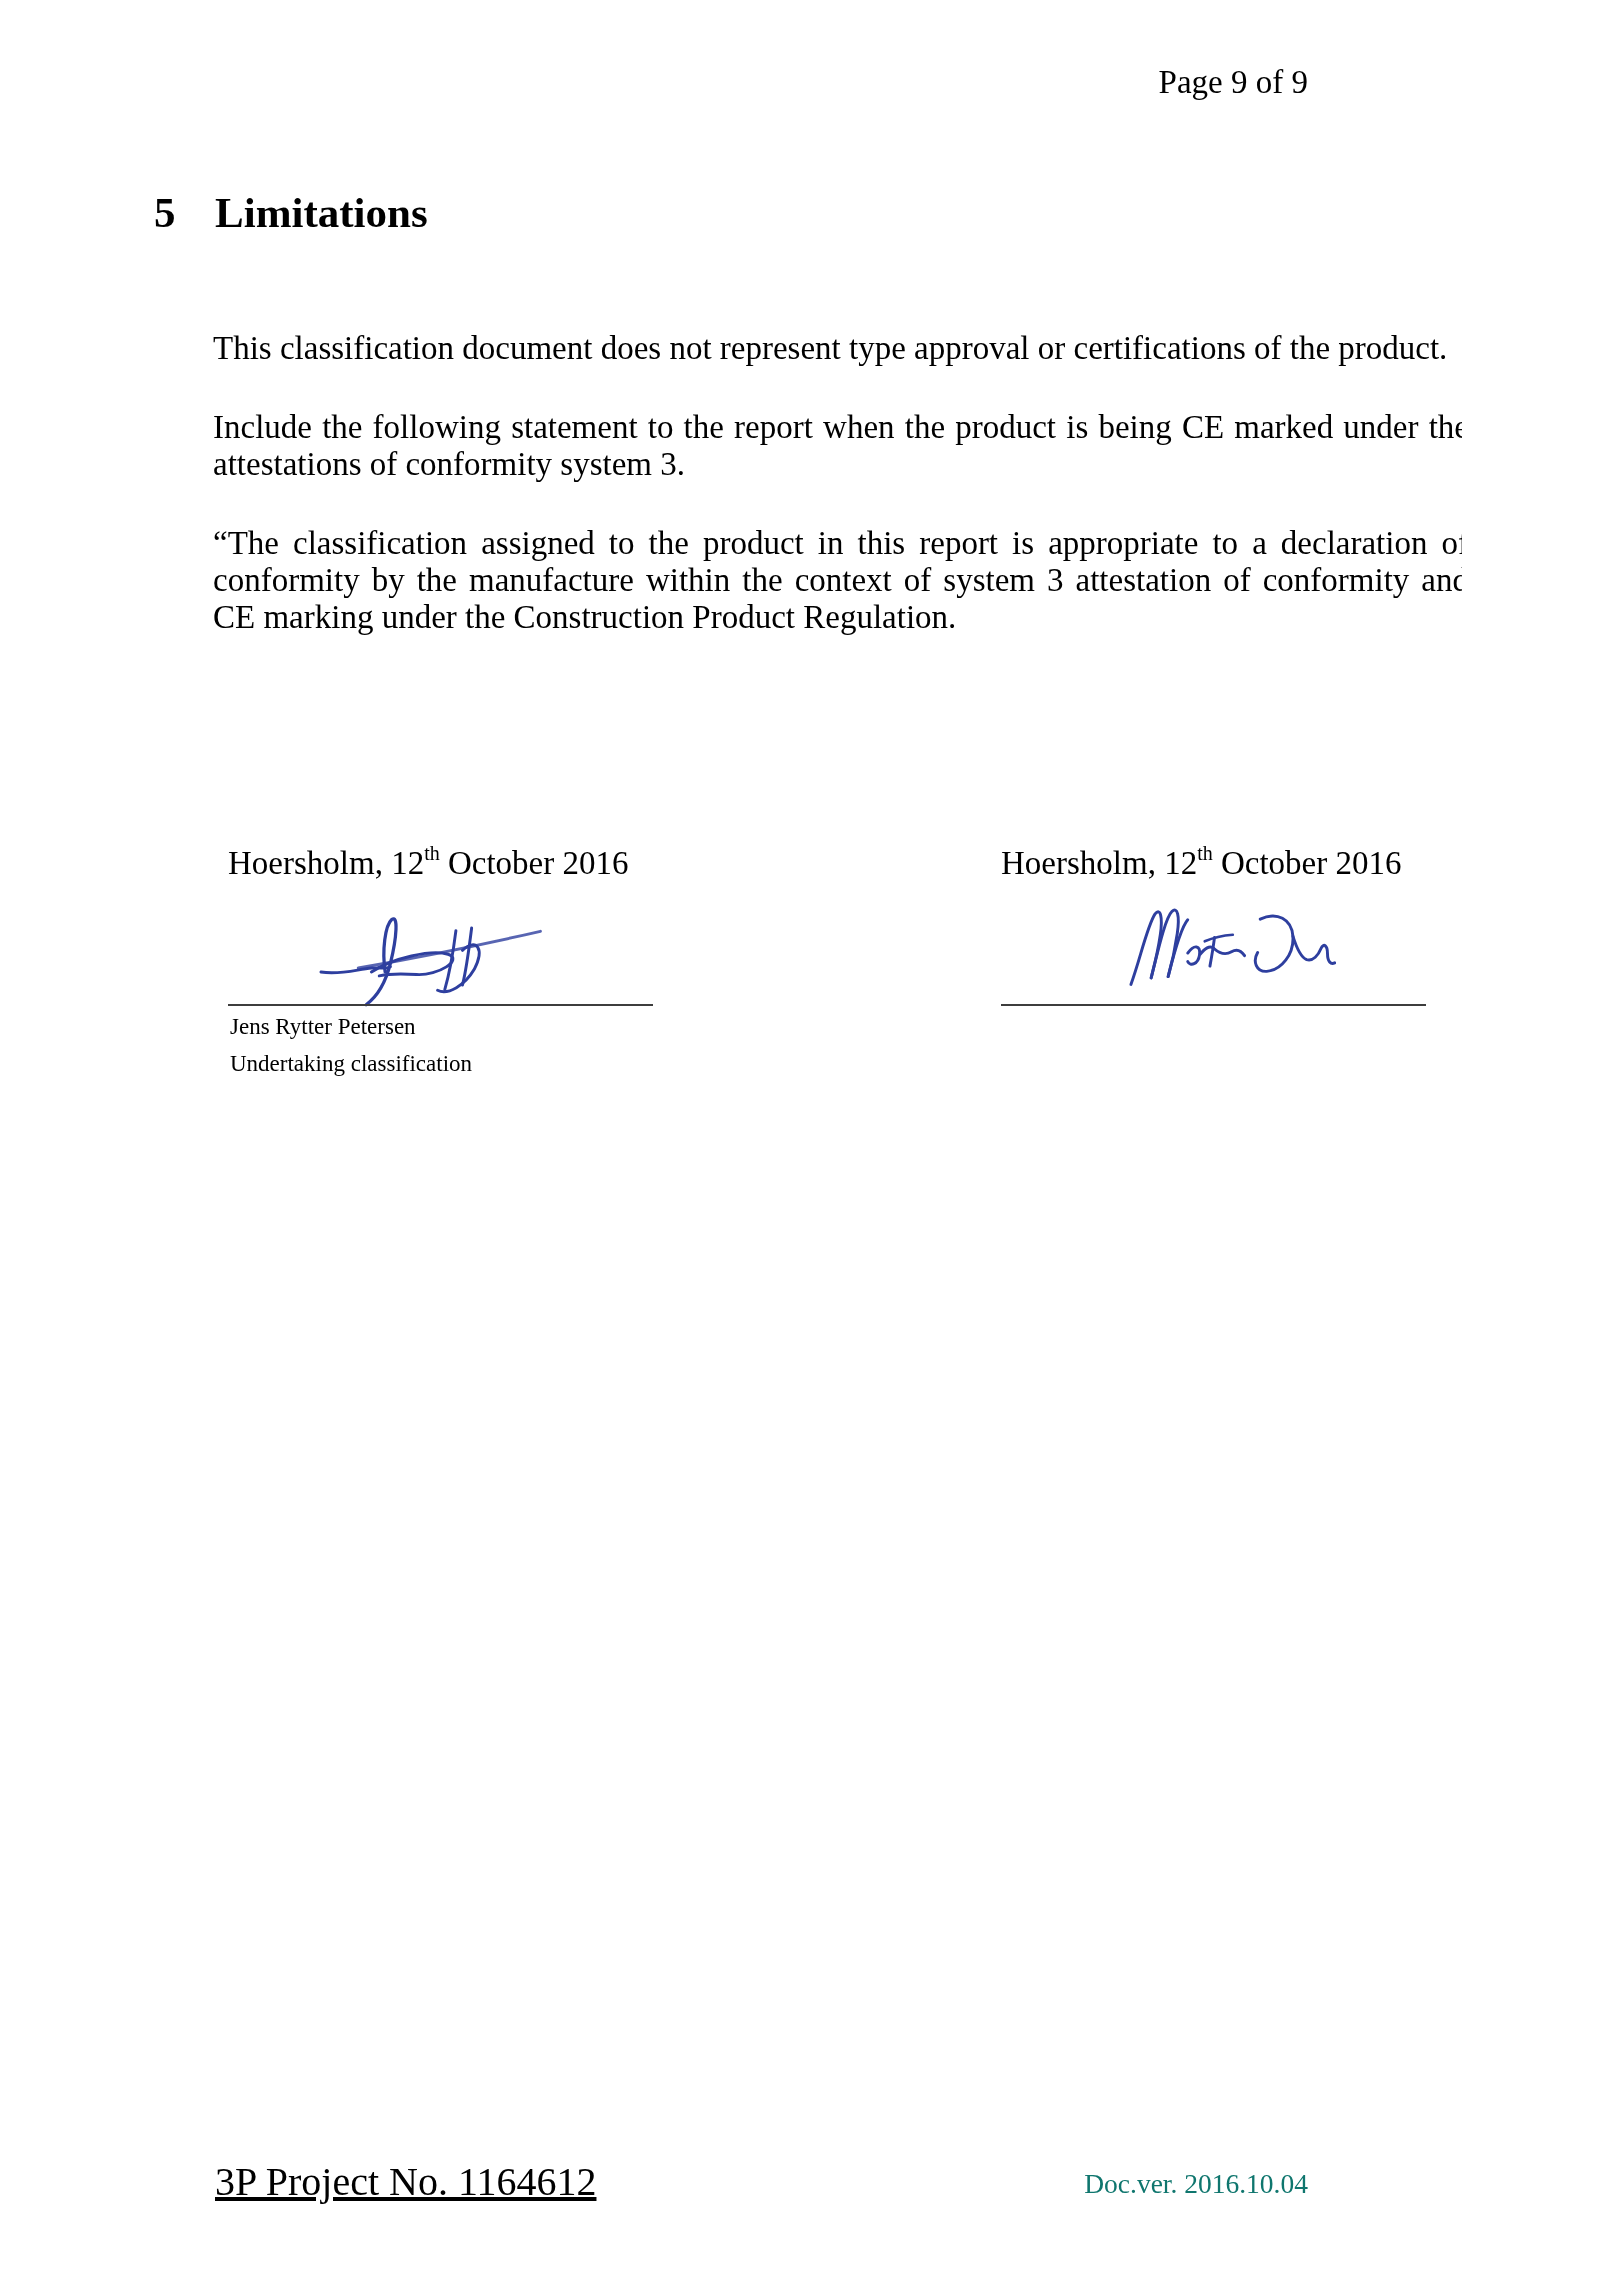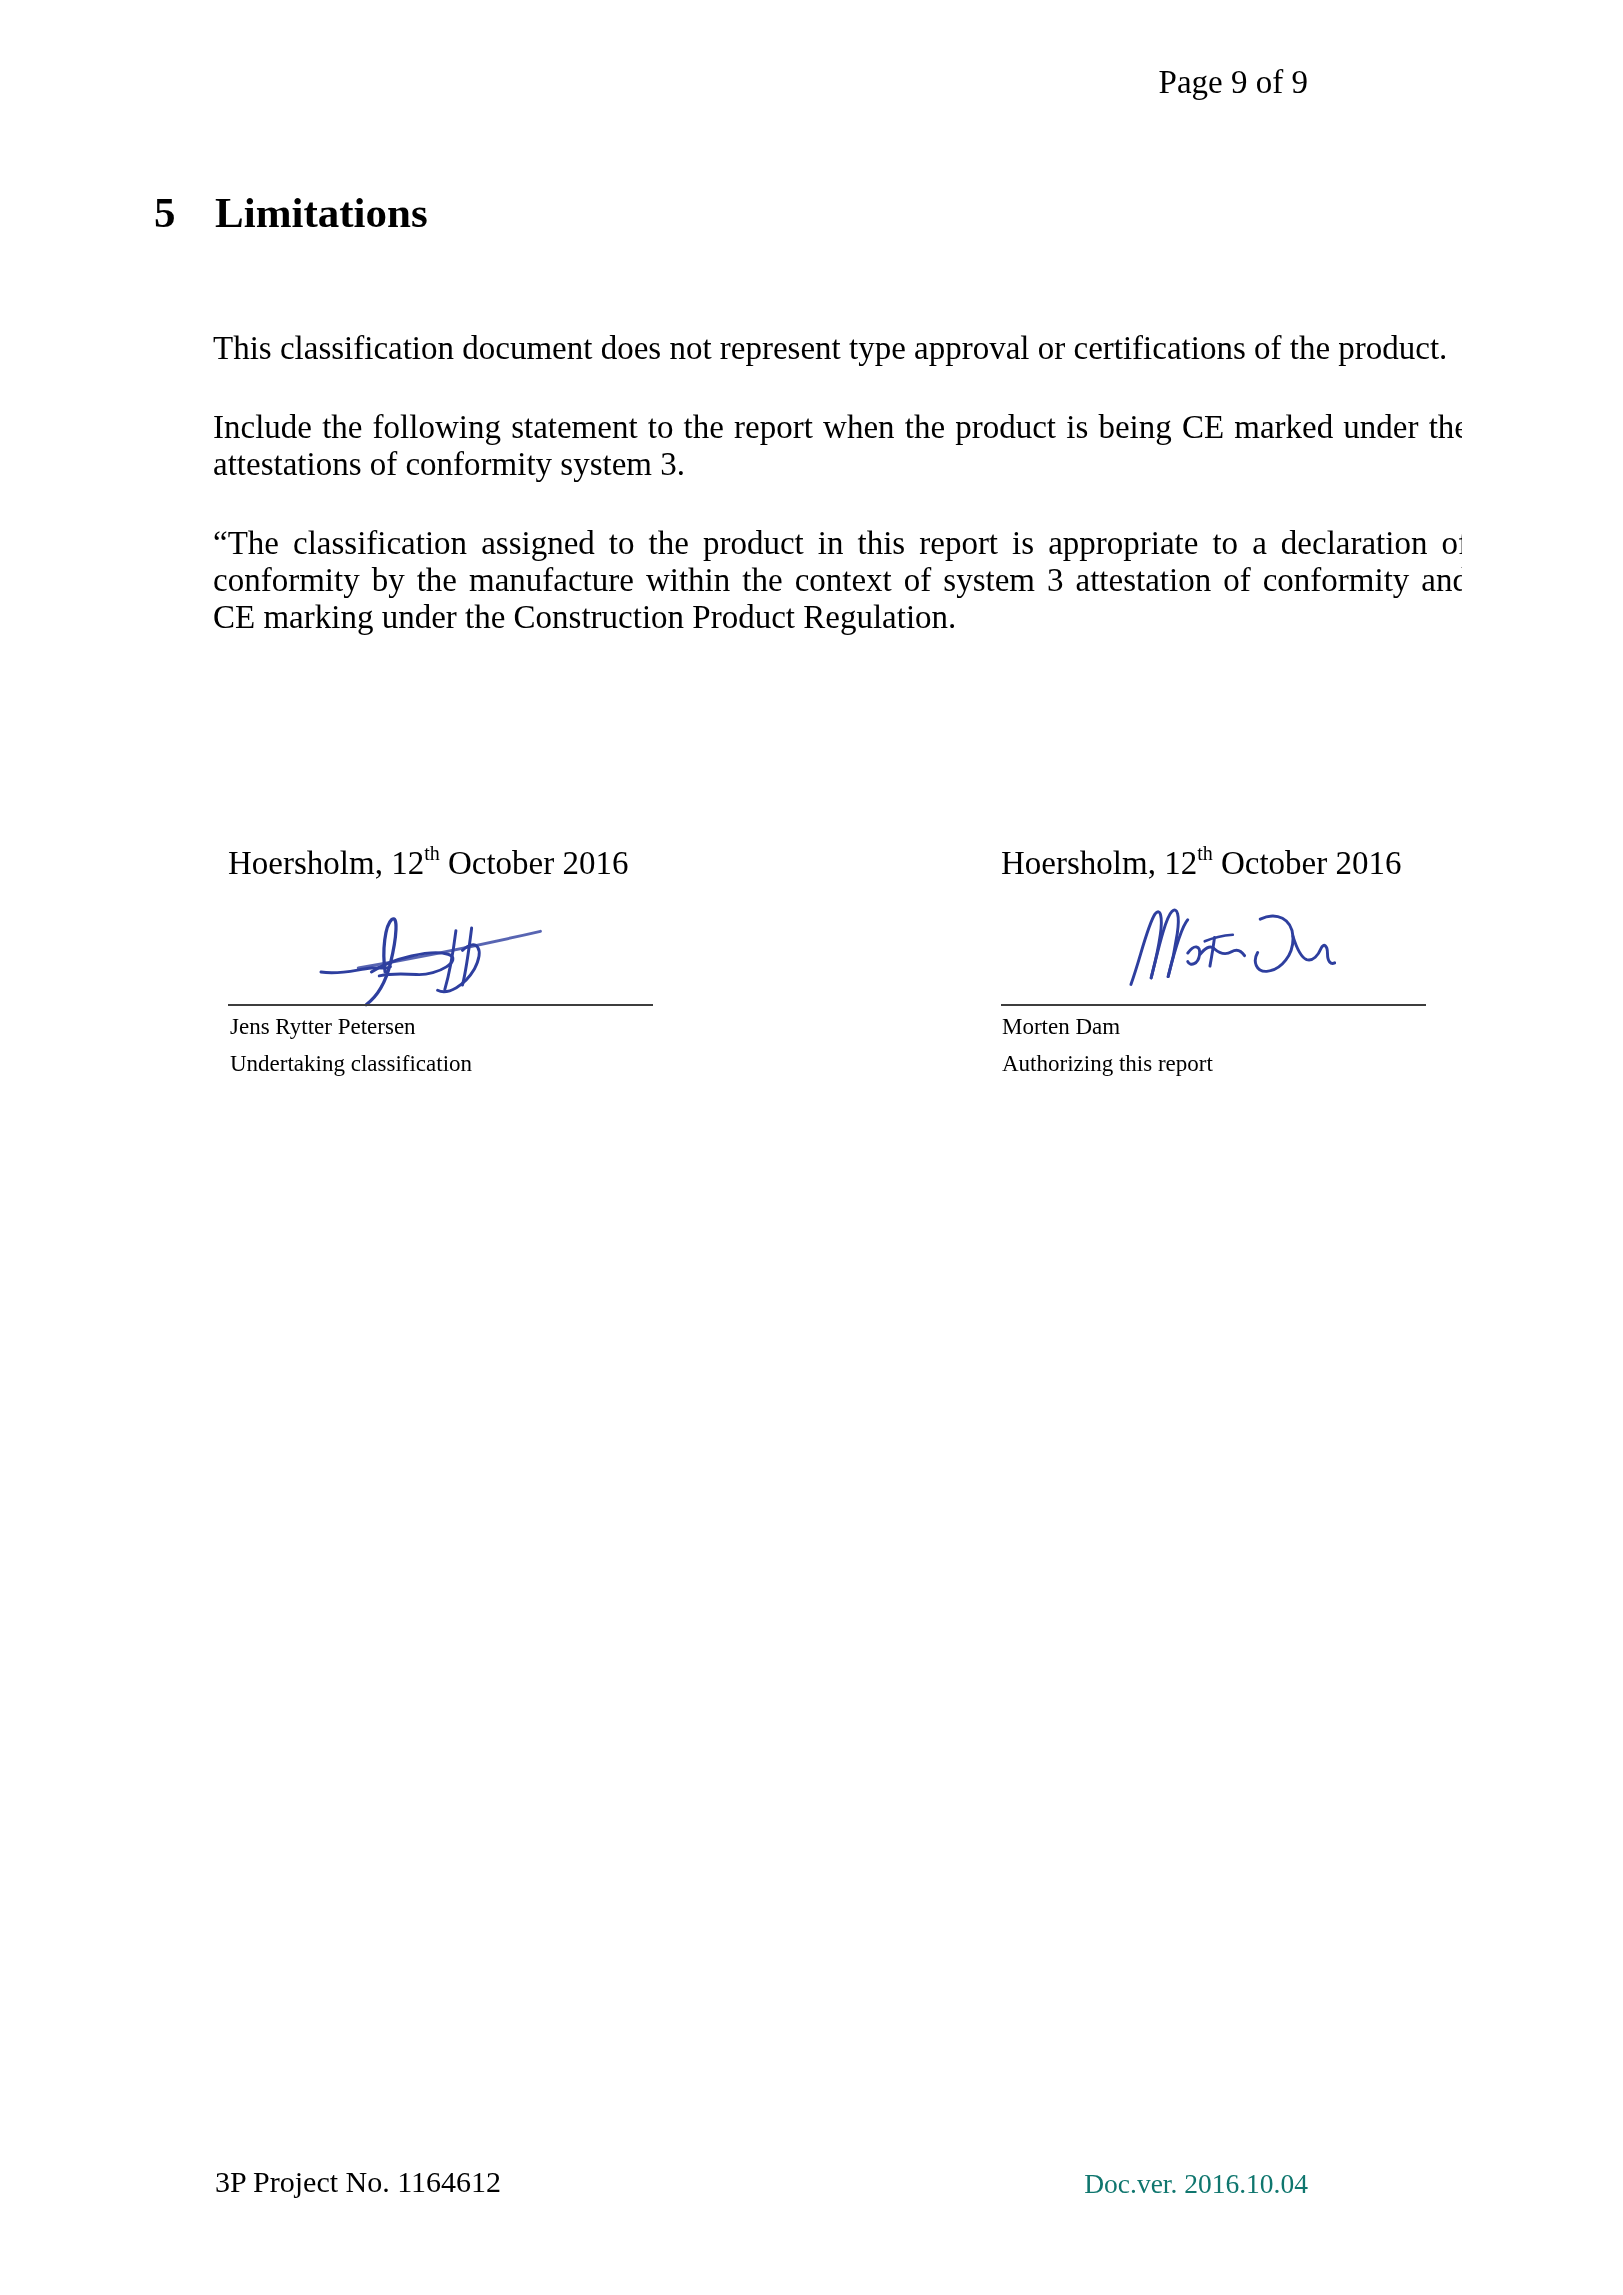--- a/index.html
+++ b/index.html
@@ -45,21 +45,21 @@
   .sig-line.left  { left:228px; }
   .sig-line.right { left:1001px; }
   .sig-block {
     position:absolute; top:1008px;
     font-size:23px; line-height:37px; white-space:nowrap;
   }
   .sig-block.left  { left:230px; }
   .sig-block.right { left:1002px; }
   .footer-left {
     position:absolute; left:215px; top:2165px;
-    font-size:30px; line-height:33px; white-space:nowrap;
+    font-size:40px; line-height:33px; white-space:nowrap;text-decoration:underline;
   }
   .footer-right {
     position:absolute; right:154px; top:2169px;
     font-size:27.5px; line-height:30px; white-space:nowrap;
     color:#0f766e;
   }
   svg .ink { fill:none; stroke:#2e3f9f; stroke-linecap:round; stroke-linejoin:round; }
 </style>
 </head>
 <body>
@@ -106,22 +106,18 @@
     <path class="ink" stroke-width="4.5" d="M93,72 C103,58 113,60 111,75 C109,89 97,93 93,85 M111,75 C119,65 127,59 133,65"></path>
     <path class="ink" stroke-width="4.5" d="M134,48 C132,64 129,81 127,92"></path>
     <path class="ink" stroke-width="4" d="M119,54 C133,48 148,45 162,44"></path>
     <path class="ink" stroke-width="4.5" d="M133,65 C141,72 150,76 160,70 C170,64 176,70 180,76"></path>
     <path class="ink" stroke-width="4.5" d="M204,20 C230,8 252,20 254,46 C256,74 236,98 214,100 C198,101 192,85 200,71"></path>
     <path class="ink" stroke-width="4.5" d="M254,46 C259,62 265,78 275,82 C285,85 293,75 297,65 C301,56 307,60 307,73 C307,85 312,90 318,87"></path>
   </svg>
 
   <div class="sig-line right"></div>
 
-  <div class="sig-block right">
-    <div>Morten Dam</div>
-    <div>Authorizing this report</div>
-  </div>
 
   <div class="footer-left">3P Project No. 1164612</div>
   <div class="footer-right">Doc.ver. 2016.10.04</div>
 
 </div>
 
 
 </body></html>

